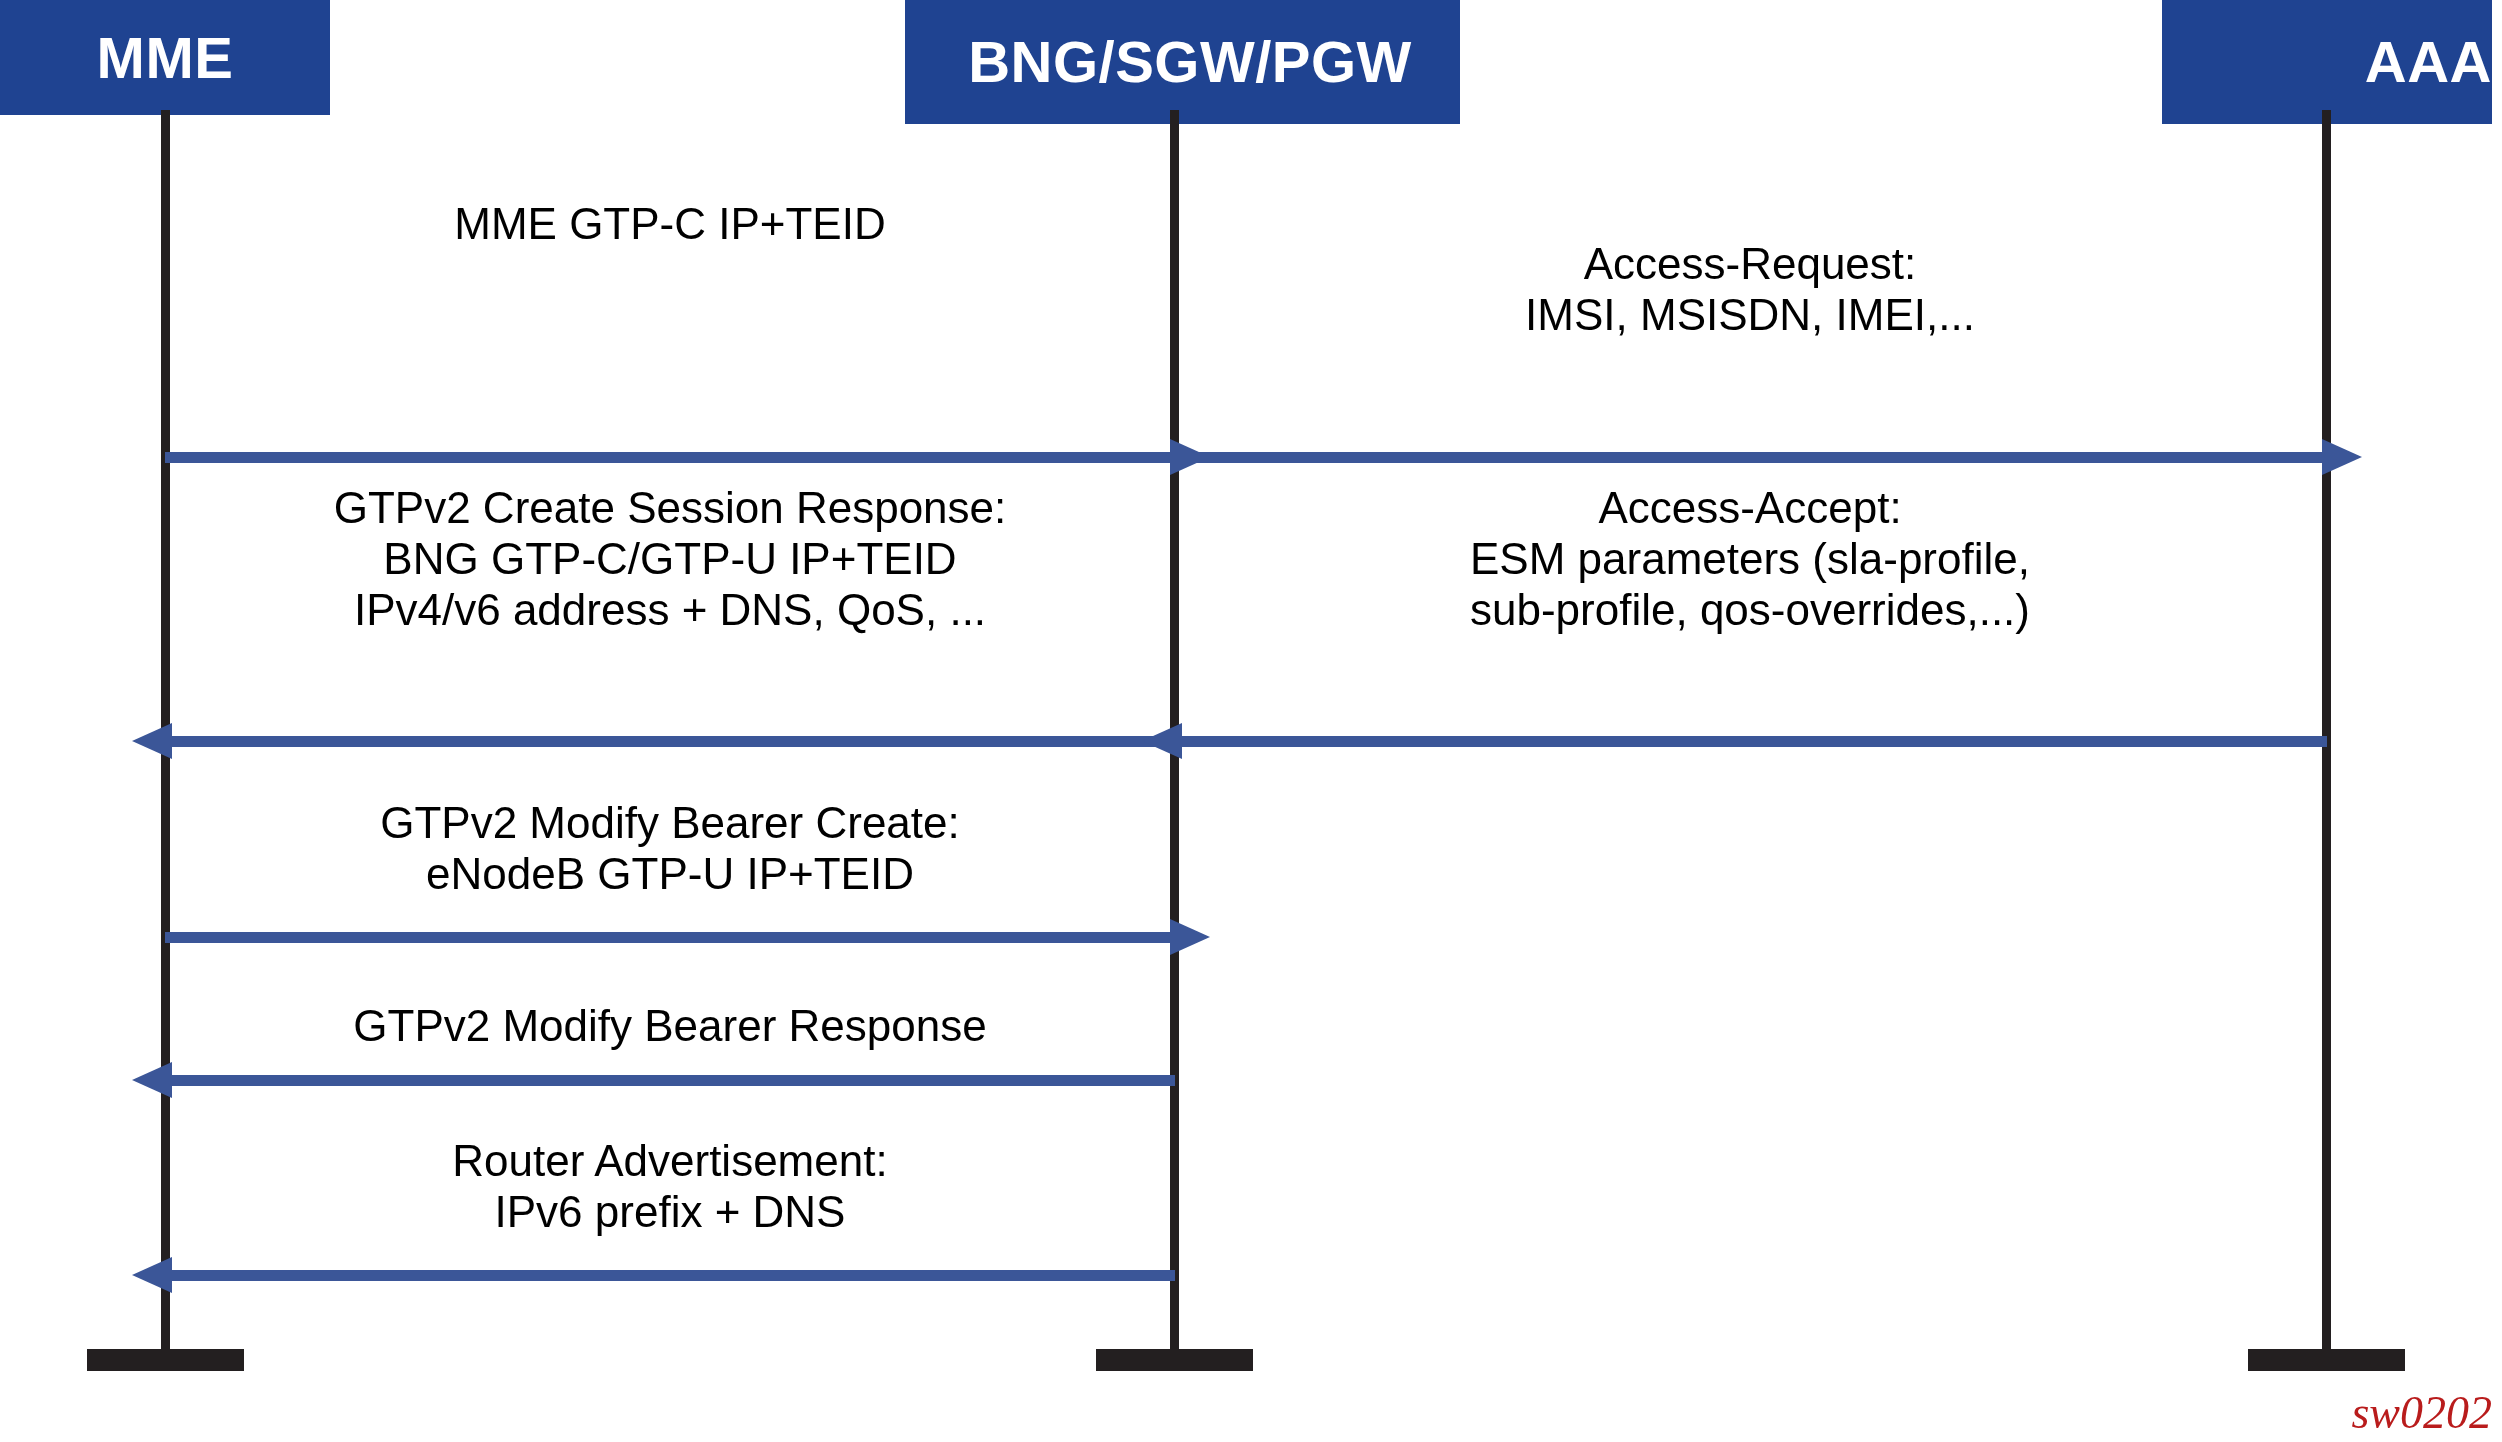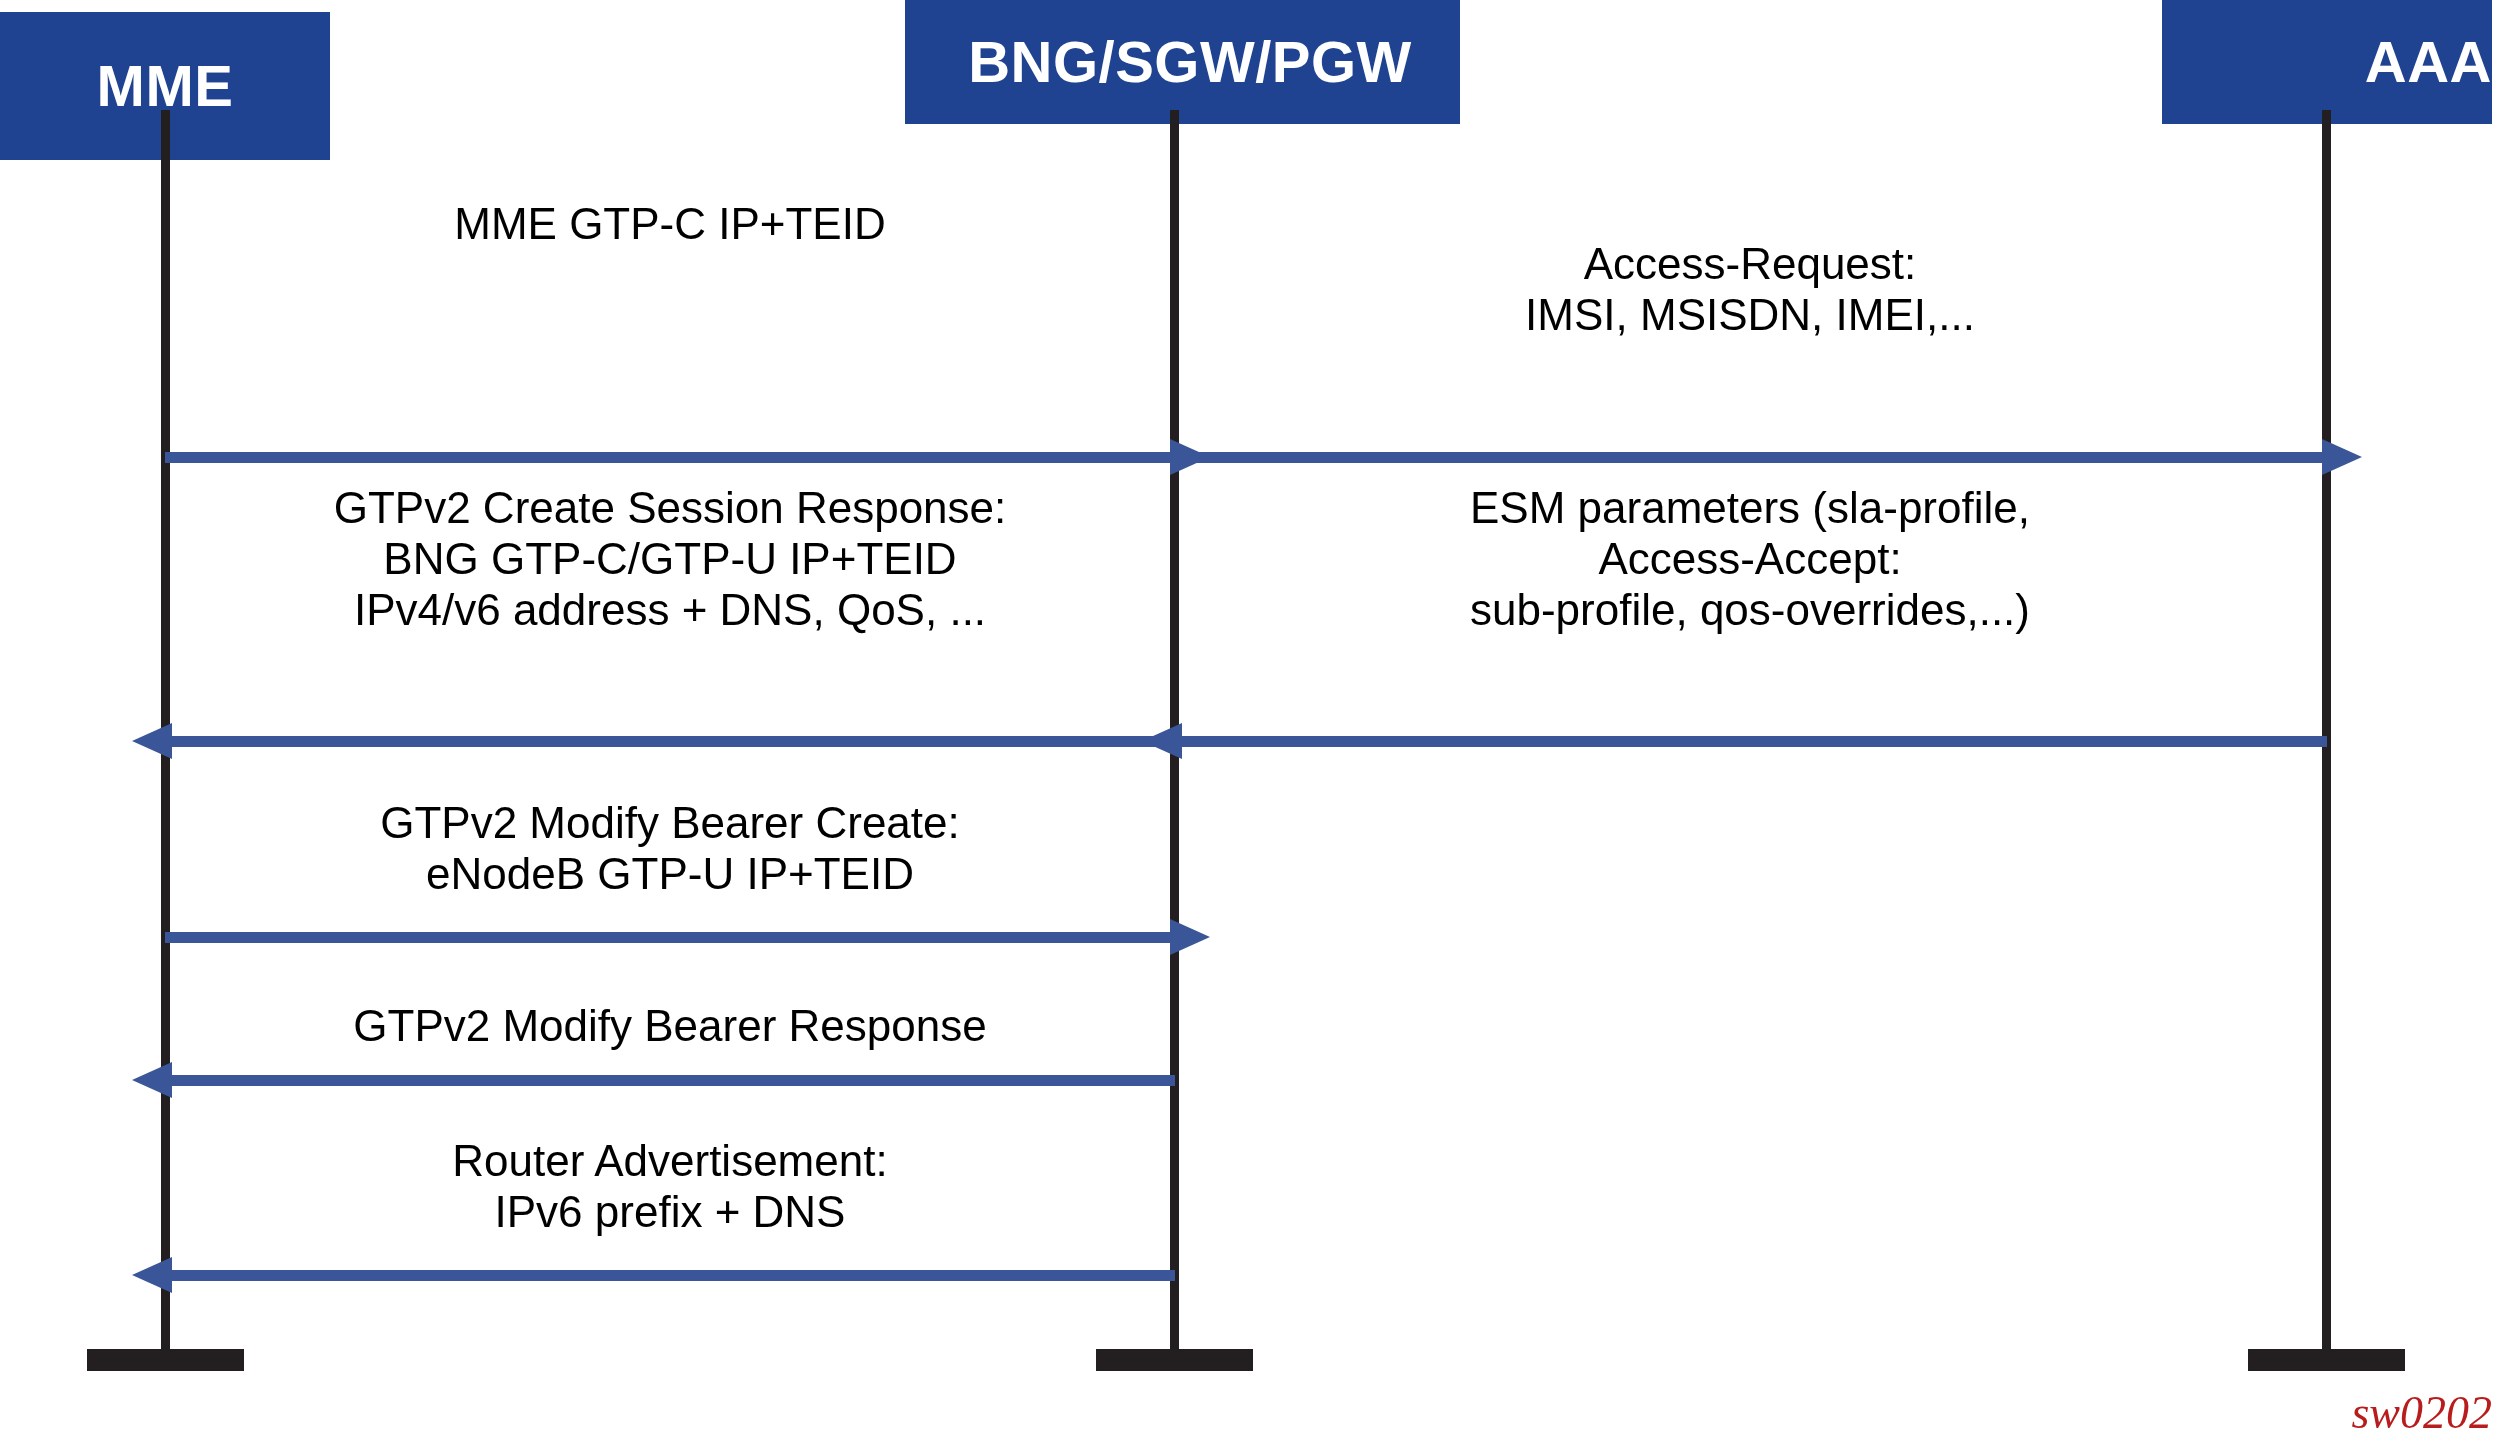--- a/index.html
+++ b/index.html
@@ -27,21 +27,21 @@
   }
   .actor-label {
     color: #ffffff;
     font-family: "Liberation Sans", sans-serif;
     font-weight: bold;
     font-size: 58px;
     letter-spacing: 0.5px;
     white-space: nowrap;
     line-height: 1;
   }
-  #actor-box-mme  { left: 0px;    top: 0px; width: 330px; height: 148px; margin-top: 12px; }
+  #actor-box-mme  { left: 0px;    top: 0px; width: 330px; height: 115px; }
   #actor-box-bng  { left: 905px;  top: 0px; width: 540px; height: 124px; padding-left: 15px; }
   #actor-box-aaa  { left: 2162px; top: 0px; width: 330px; height: 124px; justify-content: flex-end; }
 
   
   .lifeline {
     position: absolute;
     width: 9px;
     background: #231F20;
     top: 110px;
     height: 1248px;
@@ -160,22 +160,22 @@
     <span class="ln">BNG GTP-C/GTP-U IP+TEID</span>
     <span class="ln">IPv4/v6 address + DNS, QoS, ...</span>
   </div>
   <div class="msg">
     <div class="msg-line" style="left:172px; top:736px; width:1003px;">
       <div class="arrowhead left"></div>
     </div>
   </div>
 
   <div class="msg-label" style="left:1175px; top:482px; width:1150px;">
+    <span class="ln">Access-Accept:</span>
     <span class="ln">ESM parameters (sla-profile,</span>
-    <span class="ln">Access-Accept:</span>
     <span class="ln">sub-profile, qos-overrides,...)</span>
   </div>
   <div class="msg">
     <div class="msg-line" style="left:1182px; top:736px; width:1145px;">
       <div class="arrowhead left"></div>
     </div>
   </div>
 
   <div class="msg-label" style="left:165px; top:797px; width:1010px;">
     <span class="ln">GTPv2 Modify Bearer Create:</span>

